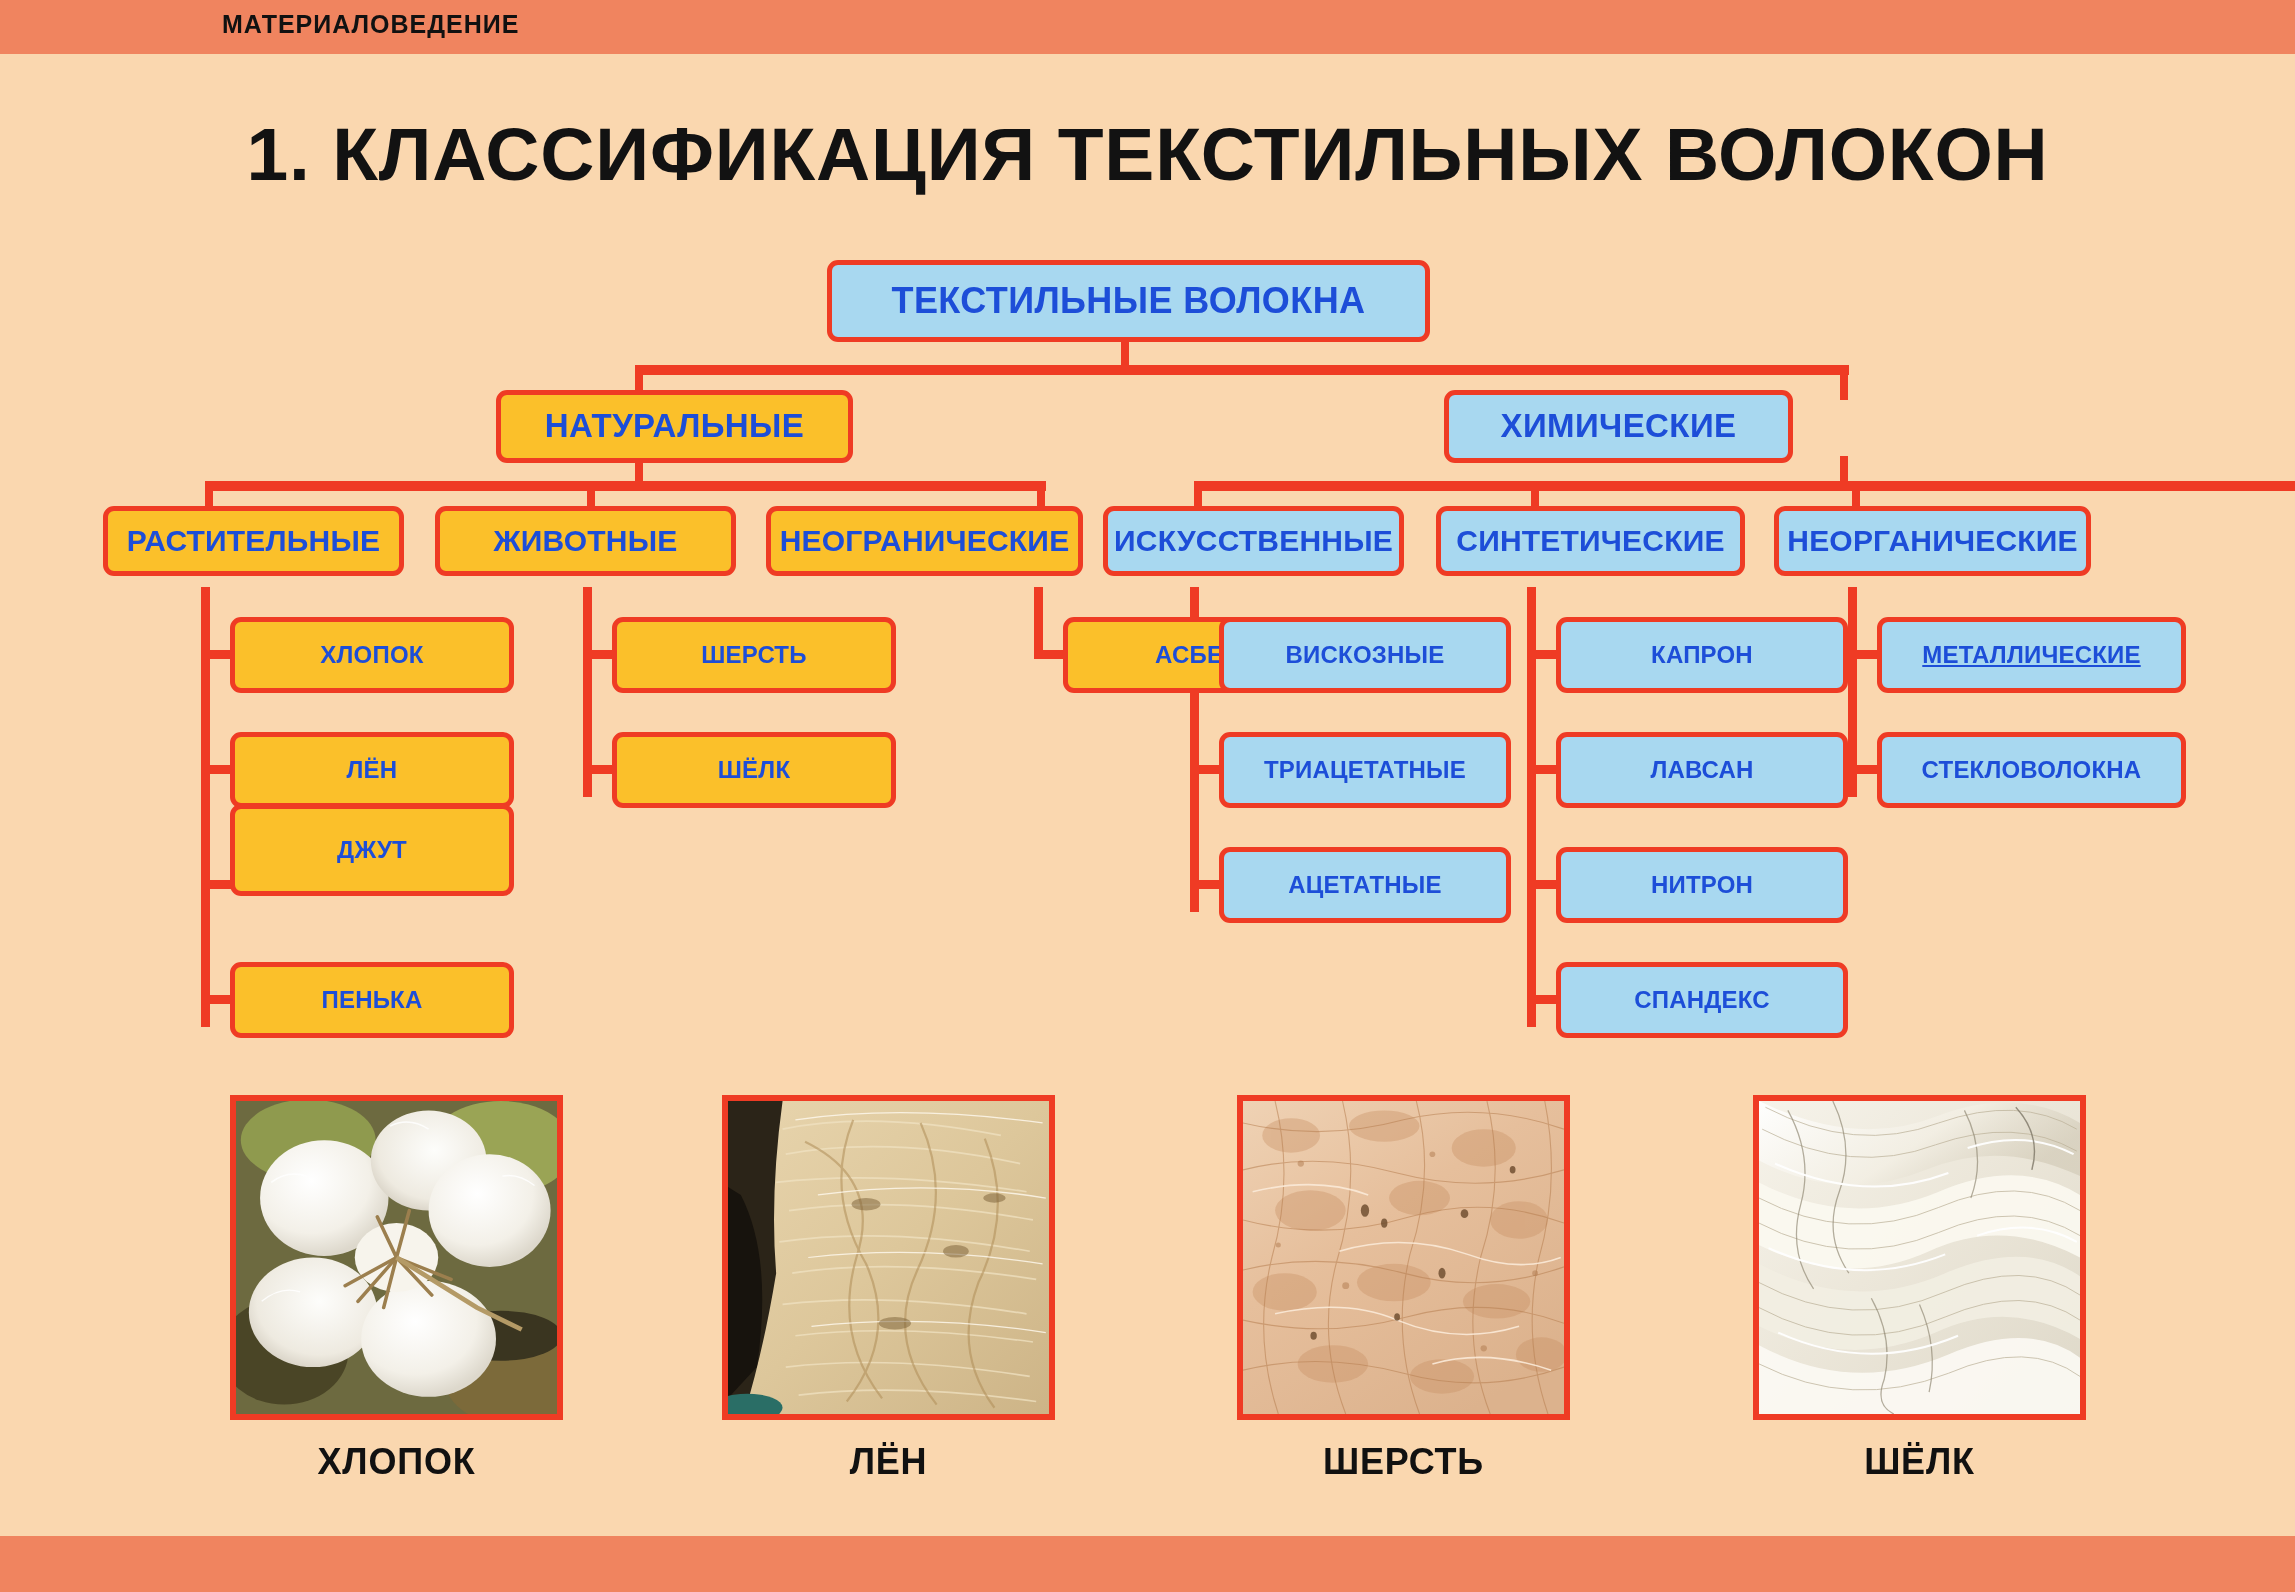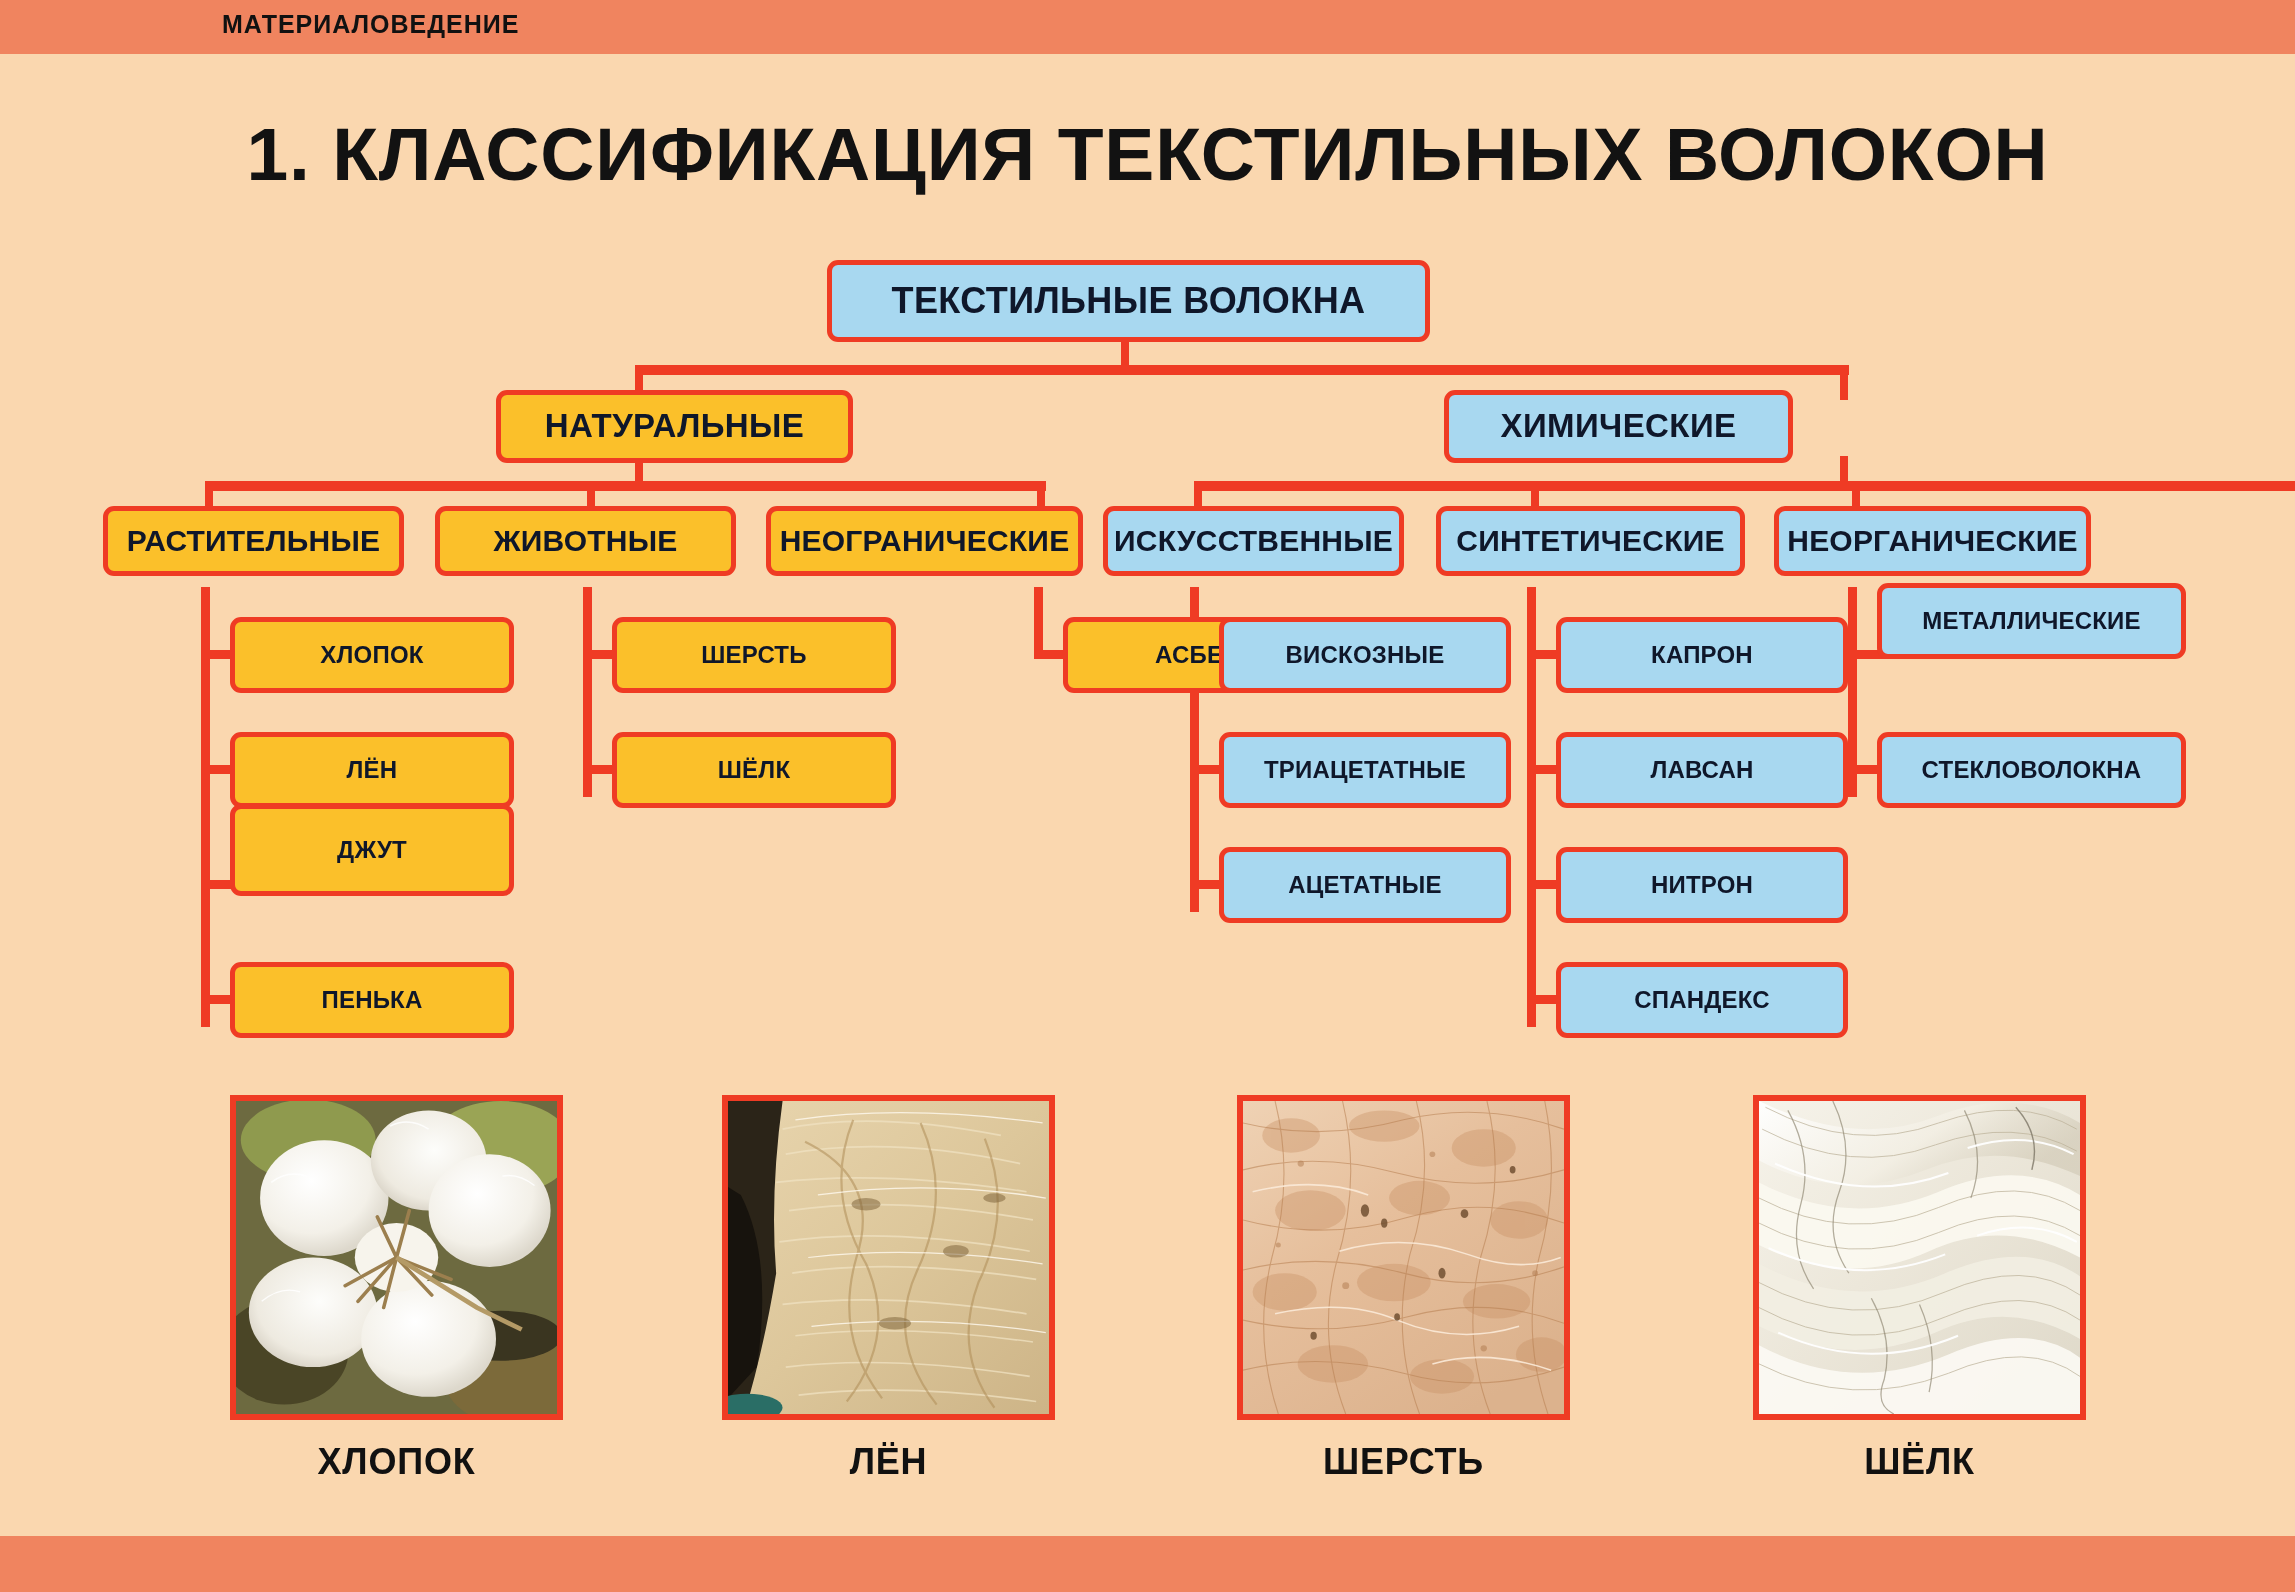--- a/index.html
+++ b/index.html
@@ -62,21 +62,21 @@
 
   .node {
     position: absolute;
     border: 5.6px solid #EF3B24;
     border-radius: 11px;
     display: flex;
     align-items: center;
     justify-content: center;
     text-align: center;
     font-weight: bold;
-    color: #0f172a;
+    color: #1d4ed8;
     line-height: 1.05;
     z-index: 5;
     padding: 0 6.3px;
   }
   .node.blue  { background: #A8D8F0; }
   .node.amber { background: #FBC02A; }
 
   .node.lvl0 { font-size: 36px; letter-spacing: 0.4px; }
   .node.lvl1 { font-size: 33px; letter-spacing: 0.4px; margin-left: 28px; }
   .node.lvl2 { font-size: 30px; letter-spacing: 0.2px; }
@@ -239,21 +239,21 @@
   <div class="node blue leaf" style="left:1556px; top:732px; width:292px; height:76px;">
     <span>ЛАВСАН</span>
   </div>
   <div class="node blue leaf" style="left:1556px; top:847px; width:292px; height:76px;">
     <span>НИТРОН</span>
   </div>
   <div class="node blue leaf" style="left:1556px; top:962px; width:292px; height:76px;">
     <span>СПАНДЕКС</span>
   </div>
 
-  <div class="node blue leaf" style="left:1877px; top:583px; width:309px; height:76px;">
+  <div class="node blue leaf" style="left:1877px; top:617px; width:309px; height:76px;text-decoration:underline;">
     <span>МЕТАЛЛИЧЕСКИЕ</span>
   </div>
   <div class="node blue leaf" style="left:1877px; top:732px; width:309px; height:76px;">
     <span>СТЕКЛОВОЛОКНА</span>
   </div>
 
 </div>
 
 <div class="photo-row">
 

